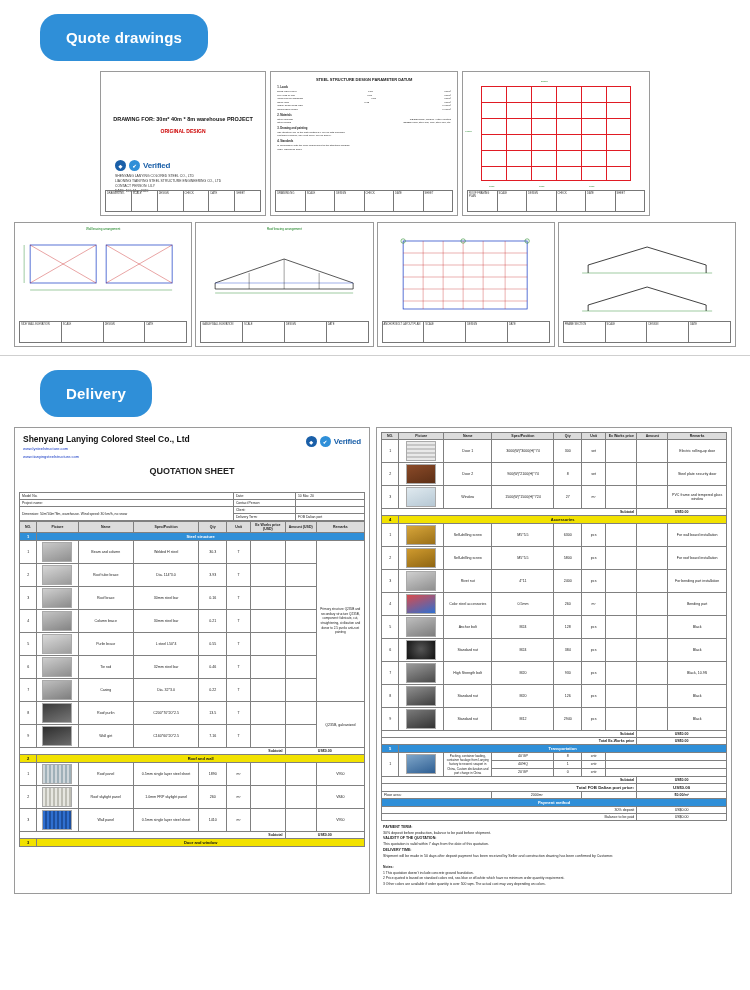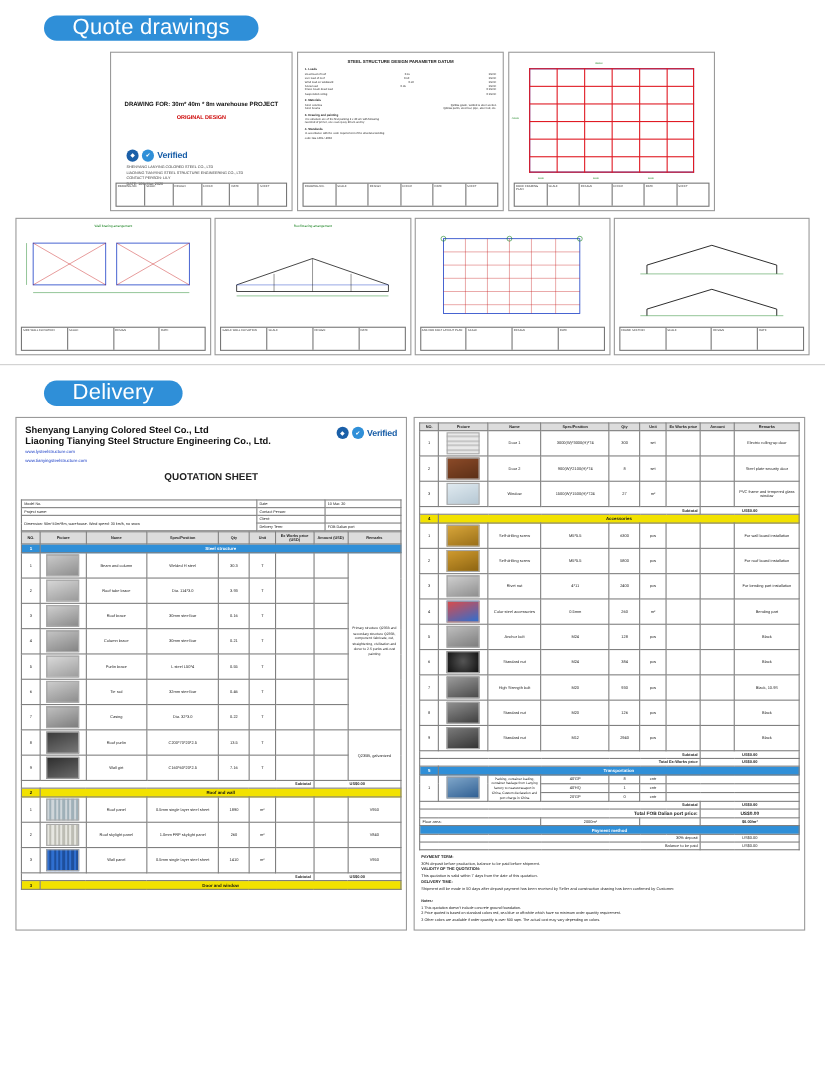--- a/index.html
+++ b/index.html
@@ -10,23 +10,23 @@
     font-family:"Liberation Sans", sans-serif;
     font-size:7px;
     color:#222;
     position:relative;
     overflow:hidden;
   }
   .section-badge {
     display:inline-block;
     background:#2f8fd8;
     color:#fff;
-    font-size:20px;
-    font-weight:normal;
-    padding:0 26px;
+    font-size:15px;
+    font-weight:bold;
+    padding:15px 26px;
     border-radius:18px;
     letter-spacing:.2px;
   }
   .badge-wrap { padding:14px 0 10px 40px; }
 
   
   .drawings-row1 {
     display:flex;
     gap:4px;
     padding:0 100px 0 100px;
@@ -340,21 +340,20 @@
 
 <div class="badge-wrap">
   <span class="section-badge">Delivery</span>
 </div>
 
 <div class="quote-area">
 
   <div class="qcol qleft">
     <div class="q-head">
       <div class="q-company1">Shenyang Lanying Colored Steel Co., Ltd</div>
-      <div class="q-company2">Liaoning Tianying Steel Structure Engineering Co., Ltd.</div>
       <div class="q-web">www.lysteelstructure.com</div>
       <div class="q-web">www.tianyingsteelstructure.com</div>
       <div class="q-verified">
         <div class="verified-badge">
           <div class="vb-circle">◆</div>
           <div class="vb-circle2">✔</div>
           <div class="vb-text">Verified</div>
         </div>
       </div>
     </div>

